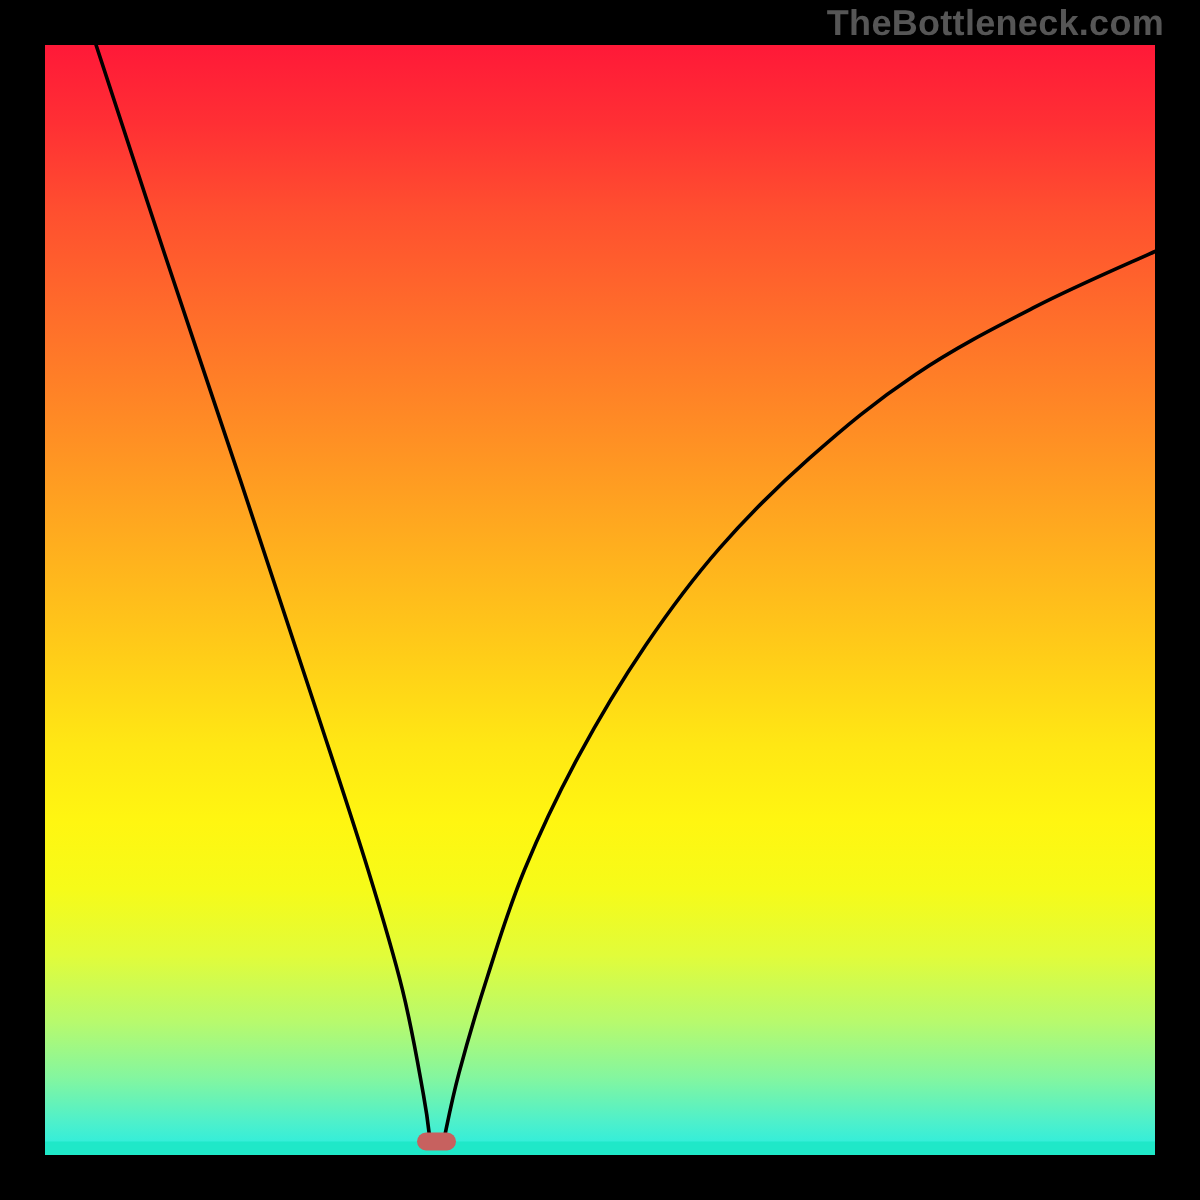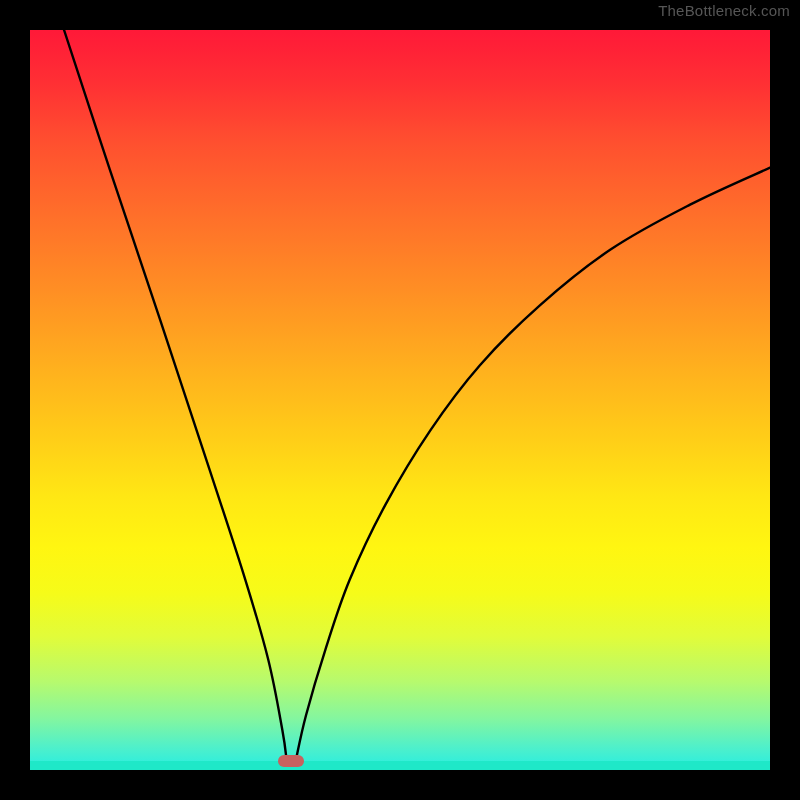--- a/index.html
+++ b/index.html
@@ -12,26 +12,27 @@
   }
   .stage {
     position: relative;
     width: 800px;
     height: 800px;
     background: #000;
   }
   .watermark {
     position: absolute;
     top: 2px;
-    right: 10px;
+    right: 24px;
     font-family: Arial, Helvetica, sans-serif;
-    font-size: 15px;
+    font-size: 24px;
     color: #565656;
     letter-spacing: 0.2px;
     z-index: 10;
+    font-weight: bold;
   }
   .plot-area {
     position: absolute;
     left: 30px;
     top: 30px;
     width: 740px;
     height: 740px;
     overflow: hidden;
   }
   .gradient-bg {

